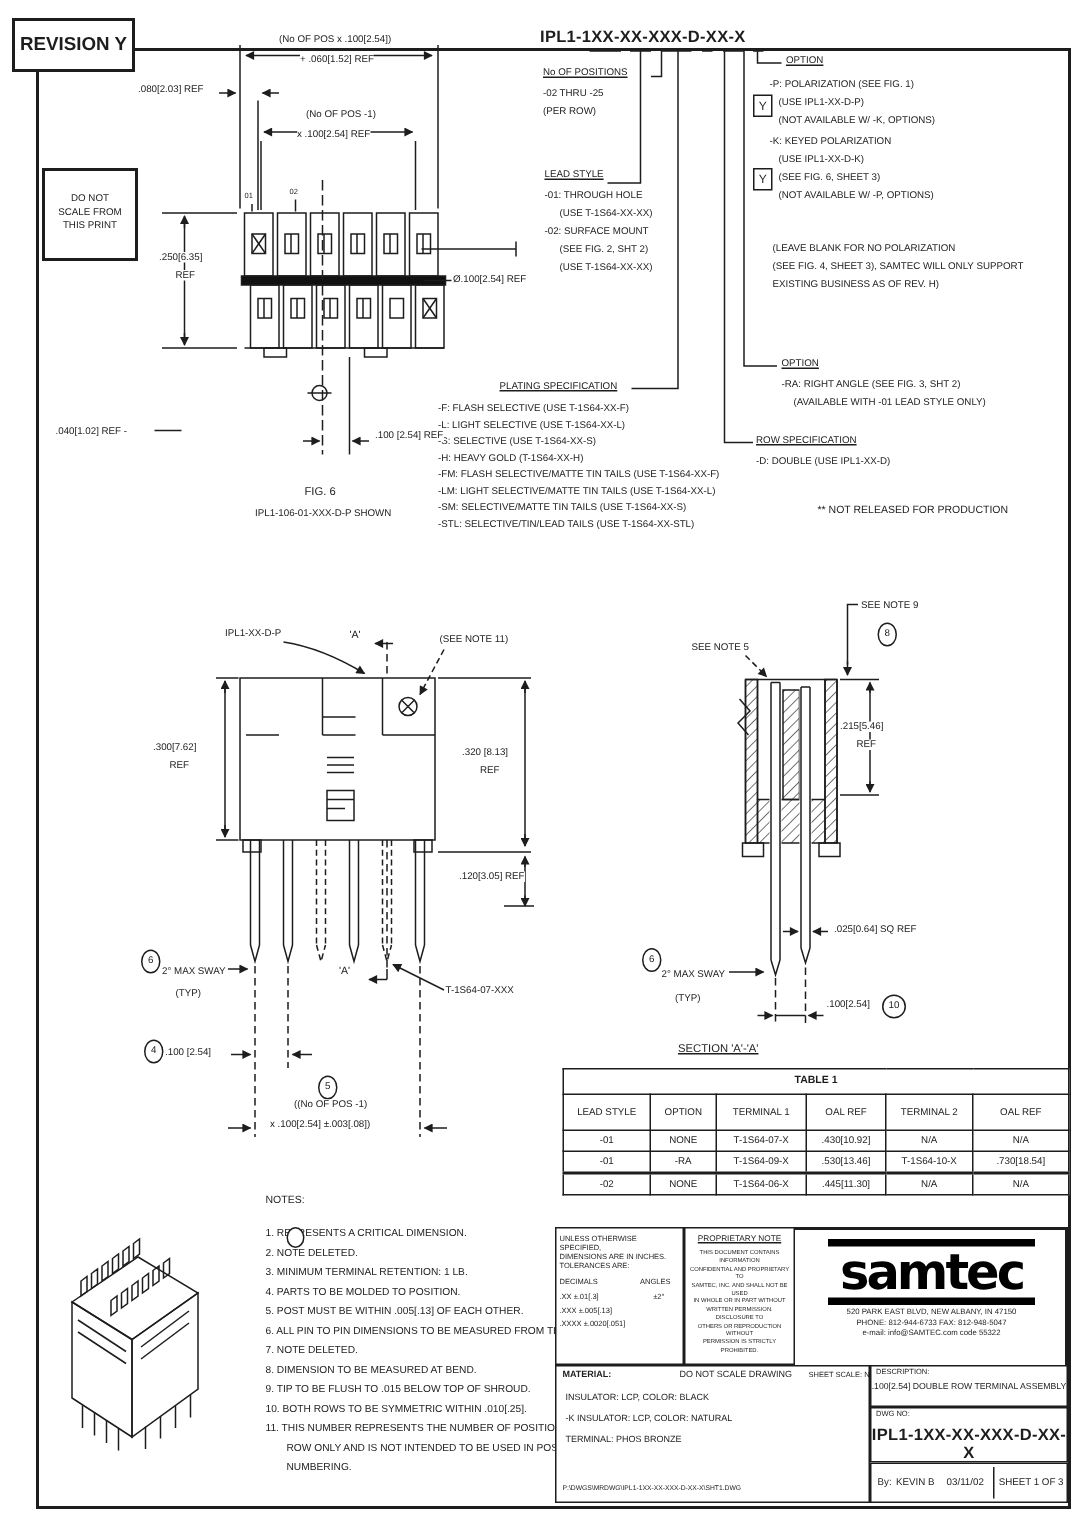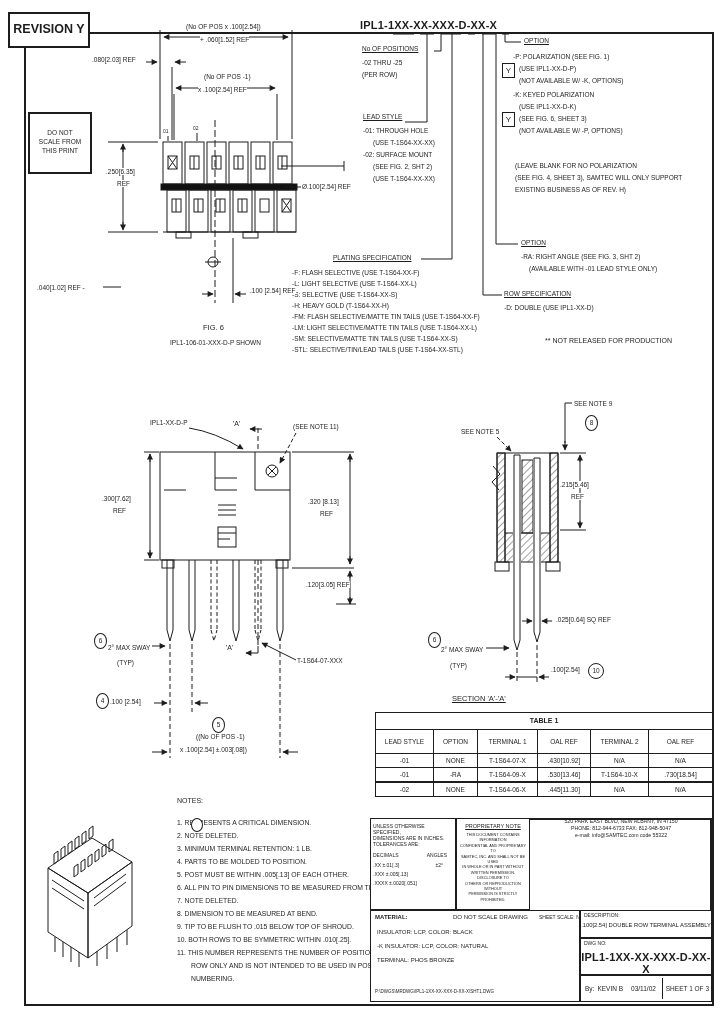--- a/index.html
+++ b/index.html
@@ -506,20 +506,21 @@
     <div class="pl">THIS DOCUMENT CONTAINS INFORMATION</div>
     <div class="pl">CONFIDENTIAL AND PROPRIETARY TO</div>
     <div class="pl">SAMTEC, INC. AND SHALL NOT BE USED</div>
     <div class="pl">IN WHOLE OR IN PART WITHOUT</div>
     <div class="pl">WRITTEN PERMISSION. DISCLOSURE TO</div>
     <div class="pl">OTHERS OR REPRODUCTION WITHOUT</div>
     <div class="pl">PERMISSION IS STRICTLY PROHIBITED.</div>
   </div>
 
   <div id="samtec-wrap">
+    <div id="samtec-logo">samtec</div>
     <div class="addr">520 PARK EAST BLVD, NEW ALBANY, IN 47150</div>
     <div class="addr">PHONE: 812-944-6733      FAX: 812-948-5047</div>
     <div class="addr">e-mail: info@SAMTEC.com       code 55322</div>
   </div>
 
   <div class="tbbox" style="left:370px;top:910px;width:210px;height:92px;">
     <span class="l fs6 nobg" style="left:4px;top:3px;font-weight:bold;">MATERIAL:</span>
     <span class="l fs6 nobg" style="left:82px;top:3px;">DO NOT SCALE DRAWING</span>
     <span class="l fs5 nobg" style="left:168px;top:4px;">SHEET SCALE: N/A</span>
     <span class="l fs6 nobg" style="left:6px;top:18px;">INSULATOR: LCP, COLOR: BLACK</span>

